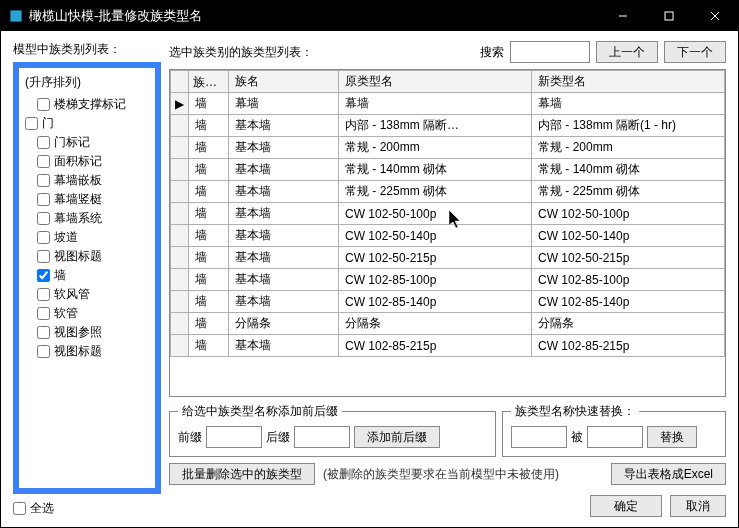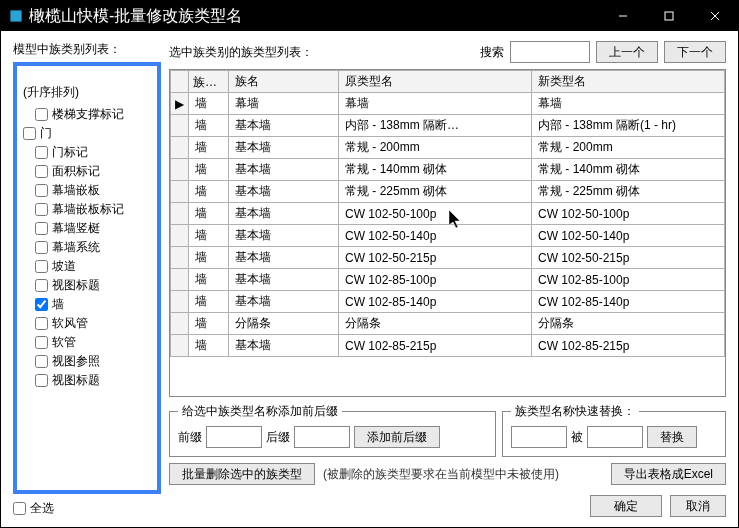--- a/index.html
+++ b/index.html
@@ -1,27 +1,27 @@
 <!DOCTYPE html>
 <html><head>
 <meta charset="utf-8">
 <style>
   * { box-sizing: border-box; margin: 0; padding: 0; }
   body { font-family: "Microsoft YaHei", "SimSun", sans-serif; font-size: 12px; background: #fff; }
   .window { width: 739px; height: 528px; background: #fff; border: 1px solid #000; position: relative; }
   .titlebar { height: 30px; background: #000; color: #fff; display: flex; align-items: center; padding: 0 0 0 8px; }
   .titlebar .app-icon { width: 14px; height: 14px; margin-right: 6px; display:inline-flex; align-items:center; justify-content:center; }
-  .titlebar .title { flex: 1; font-size: 16px; }
+  .titlebar .title { flex: 1; font-size: 13px; }
   .titlebar .win-controls { display: flex; }
   .win-btn { width: 46px; height: 30px; display: flex; align-items: center; justify-content: center; color: #fff; cursor: pointer; }
   .win-btn svg { width: 10px; height: 10px; }
   .content { padding: 10px 12px; display: flex; height: calc(100% - 30px); gap: 8px; }
   .left-panel { width: 148px; display: flex; flex-direction: column; }
   .left-panel .lbl { margin-bottom: 4px; }
-  .cat-list { border: 4px solid #3b82f6; flex: 1; padding: 16px 2px; overflow: hidden; }
+  .cat-list { border: 6px solid #3b82f6; flex: 1; padding: 4px 2px; overflow: hidden; }
   .sort-hdr { padding: 2px 2px 4px 4px; font-size:12px;}
   .cat-item { display: flex; align-items: center; padding: 1px 2px 1px 4px; white-space: nowrap; }
   .cat-item input[type=checkbox] { margin-right: 4px; width:13px; height:13px; }
   .cat-item.indent { padding-left: 16px; }
   .selectall-row { margin-top: 6px; display:flex; align-items:center; }
   .selectall-row input { margin-right:4px; }
   .right-panel { flex: 1; display: flex; flex-direction: column; gap:6px; }
   .top-searchrow { display: flex; align-items: center; gap: 6px; }
   .top-searchrow .lbl-main { flex: 0 0 auto; }
   .top-searchrow .spacer { flex:1; }
@@ -94,24 +94,20 @@
             <label class="cat-item indent">
               <input type="checkbox" style="">
               <span>面积标记</span>
             </label>
             <label class="cat-item indent">
               <input type="checkbox" style="">
               <span>幕墙嵌板</span>
             </label>
             <label class="cat-item indent">
               <input type="checkbox" style="">
-              <span>幕墙嵌板标记</span>
-            </label>
-            <label class="cat-item indent">
-              <input type="checkbox" style="">
               <span>幕墙竖梃</span>
             </label>
             <label class="cat-item indent">
               <input type="checkbox" style="">
               <span>幕墙系统</span>
             </label>
             <label class="cat-item indent">
               <input type="checkbox" style="">
               <span>坡道</span>
             </label>

